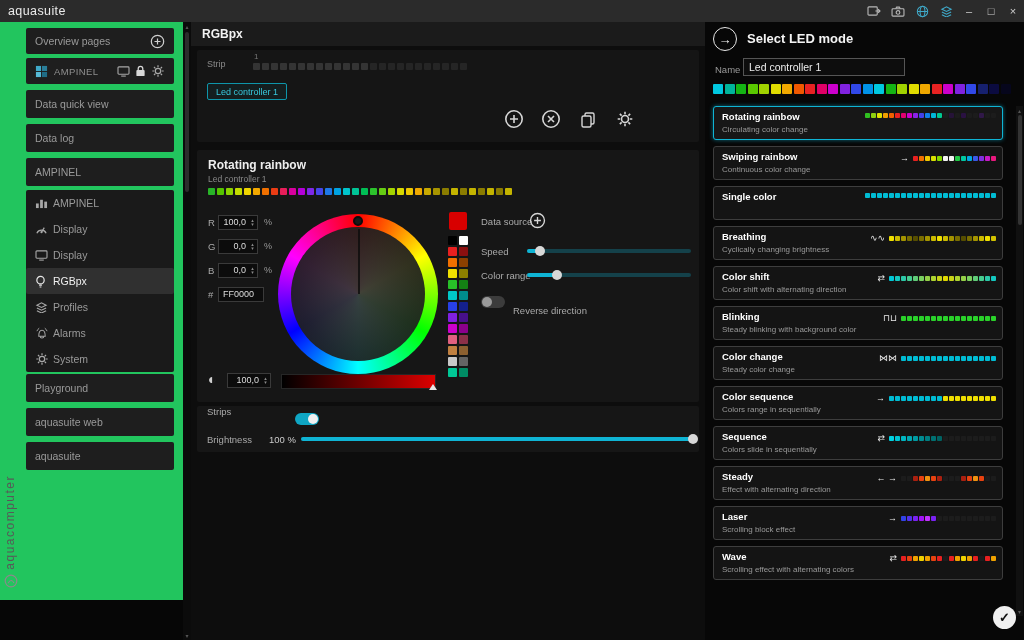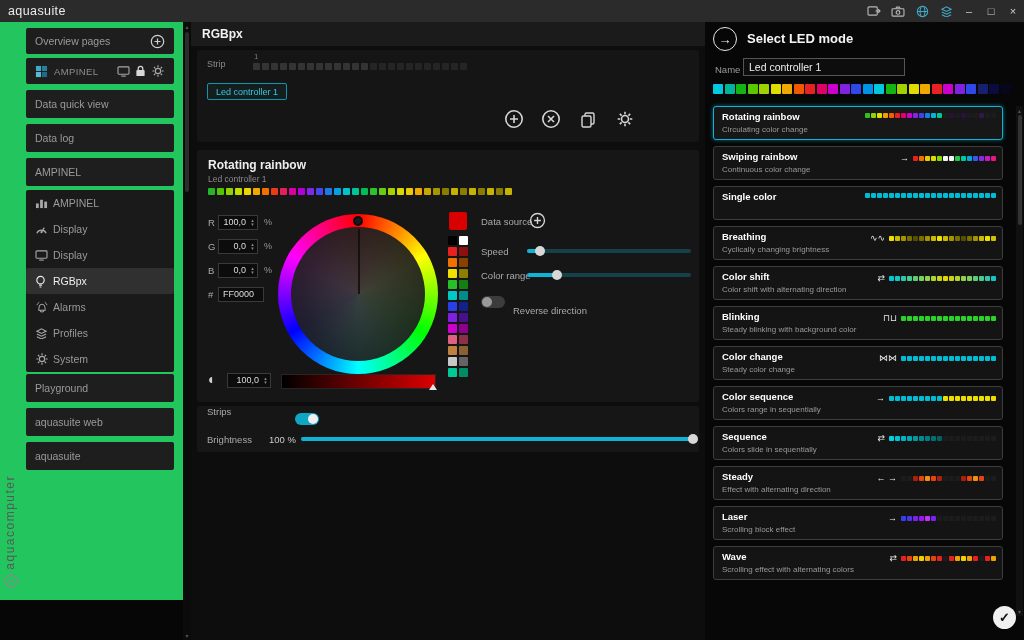--- a/index.html
+++ b/index.html
@@ -254,39 +254,39 @@
             <span class="dev-icon">
               <svg width="11" height="13" viewBox="0 0 12 14">
                 <circle cx="6" cy="5.5" r="4" fill="none" stroke="#e8e8e8" stroke-width="1.3"></circle>
                 <path d="M4.5 11h3M5 13h2" stroke="#e8e8e8" stroke-width="1.3"></path>
               </svg>
             </span>
             <span class="dev-label">RGBpx</span>
           </div>
           <div class="dev-item">
             <span class="dev-icon">
-              <svg width="14" height="12" viewBox="0 0 15 13">
-                <path d="M5.5 10a2 2 0 0 0 4 0" fill="none" stroke="#a8a8a8" stroke-width="1.1"></path>
-                <path d="M4 10c0-4 1-6.5 3.5-6.5S11 6 11 10z" fill="none" stroke="#a8a8a8" stroke-width="1.1"></path>
-                <path d="M2 4.5C2.6 3 3.4 2 4.5 1.3M13 4.5C12.4 3 11.6 2 10.5 1.3" fill="none" stroke="#a8a8a8" stroke-width="1"></path>
-              </svg>
-            </span>
-            <span class="dev-label">Alarms</span>
-          </div>
-          <div class="dev-item">
-            <span class="dev-icon">
               <svg width="13" height="12" viewBox="0 0 14 13">
                 <g fill="none" stroke="#a8a8a8" stroke-width="1.2">
                   <path d="M2 4.5L7 2l5 2.5L7 7z"></path>
                   <path d="M2 7.5L7 10l5-2.5"></path>
                   <path d="M2 10.5L7 13l5-2.5"></path>
                 </g>
               </svg>
             </span>
             <span class="dev-label">Profiles</span>
+          </div>
+          <div class="dev-item">
+            <span class="dev-icon">
+              <svg width="14" height="12" viewBox="0 0 15 13">
+                <path d="M5.5 10a2 2 0 0 0 4 0" fill="none" stroke="#a8a8a8" stroke-width="1.1"></path>
+                <path d="M4 10c0-4 1-6.5 3.5-6.5S11 6 11 10z" fill="none" stroke="#a8a8a8" stroke-width="1.1"></path>
+                <path d="M2 4.5C2.6 3 3.4 2 4.5 1.3M13 4.5C12.4 3 11.6 2 10.5 1.3" fill="none" stroke="#a8a8a8" stroke-width="1"></path>
+              </svg>
+            </span>
+            <span class="dev-label">Alarms</span>
           </div>
           <div class="dev-item">
             <span class="dev-icon">
               <svg width="14" height="14" viewBox="0 0 16 16">
                 <g stroke="#a8a8a8" stroke-width="1.4" fill="none">
                   <circle cx="8" cy="8" r="3.1"></circle>
                   <path d="M8 1.5v2.2M8 12.3v2.2M1.5 8h2.2M12.3 8h2.2M3.4 3.4l1.6 1.6M11 11l1.6 1.6M12.6 3.4L11 5M5 11l-1.6 1.6"></path>
                 </g>
               </svg>
             </span>

